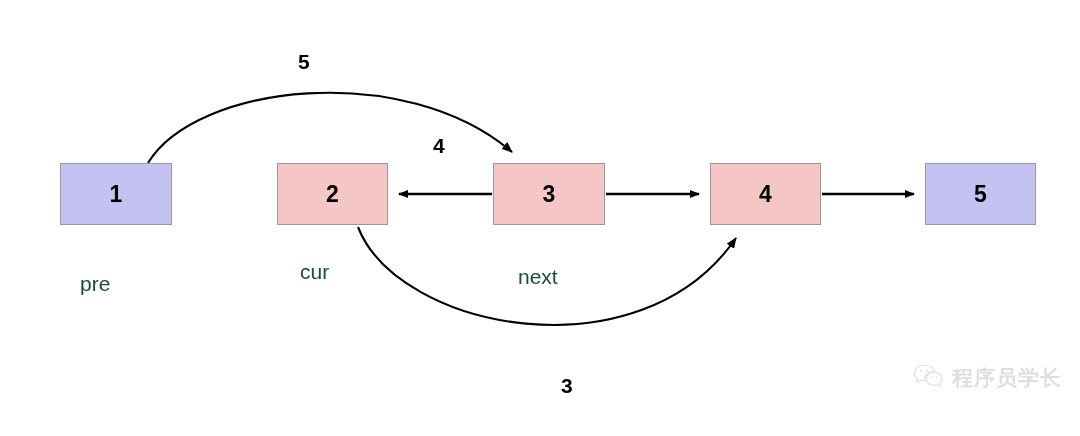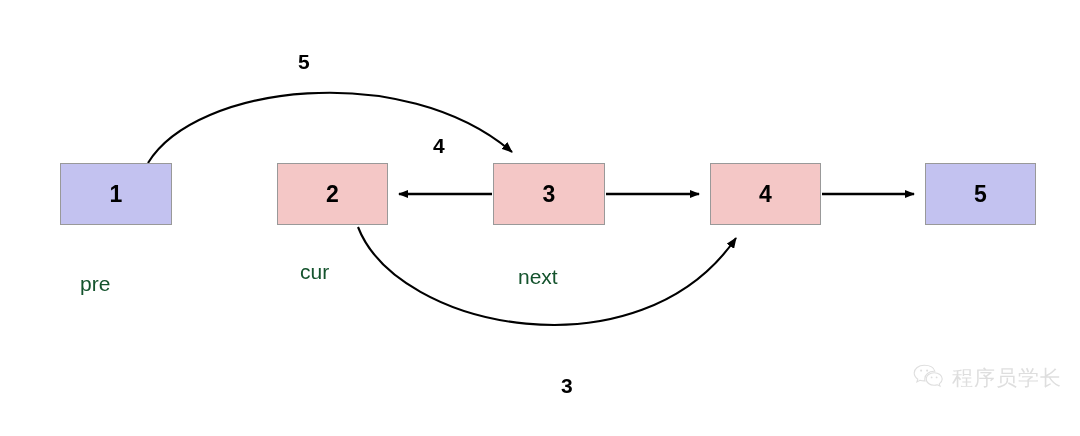--- a/index.html
+++ b/index.html
@@ -57,20 +57,21 @@
     white-space: nowrap;
   }
   #watermark {
     position: absolute;
     right: 18px;
     bottom: 44px;
     display: flex;
     align-items: center;
     gap: 9px;
     opacity: 0.72;
+    font-weight: bold;
   }
   #watermark .wm-text {
     font-size: 21px;
     color: #d2d2d2;
     font-family: "Liberation Sans", sans-serif;
     letter-spacing: 1px;
     white-space: nowrap;
   }
   #watermark .wm-icon { display: block; }
 </style>

